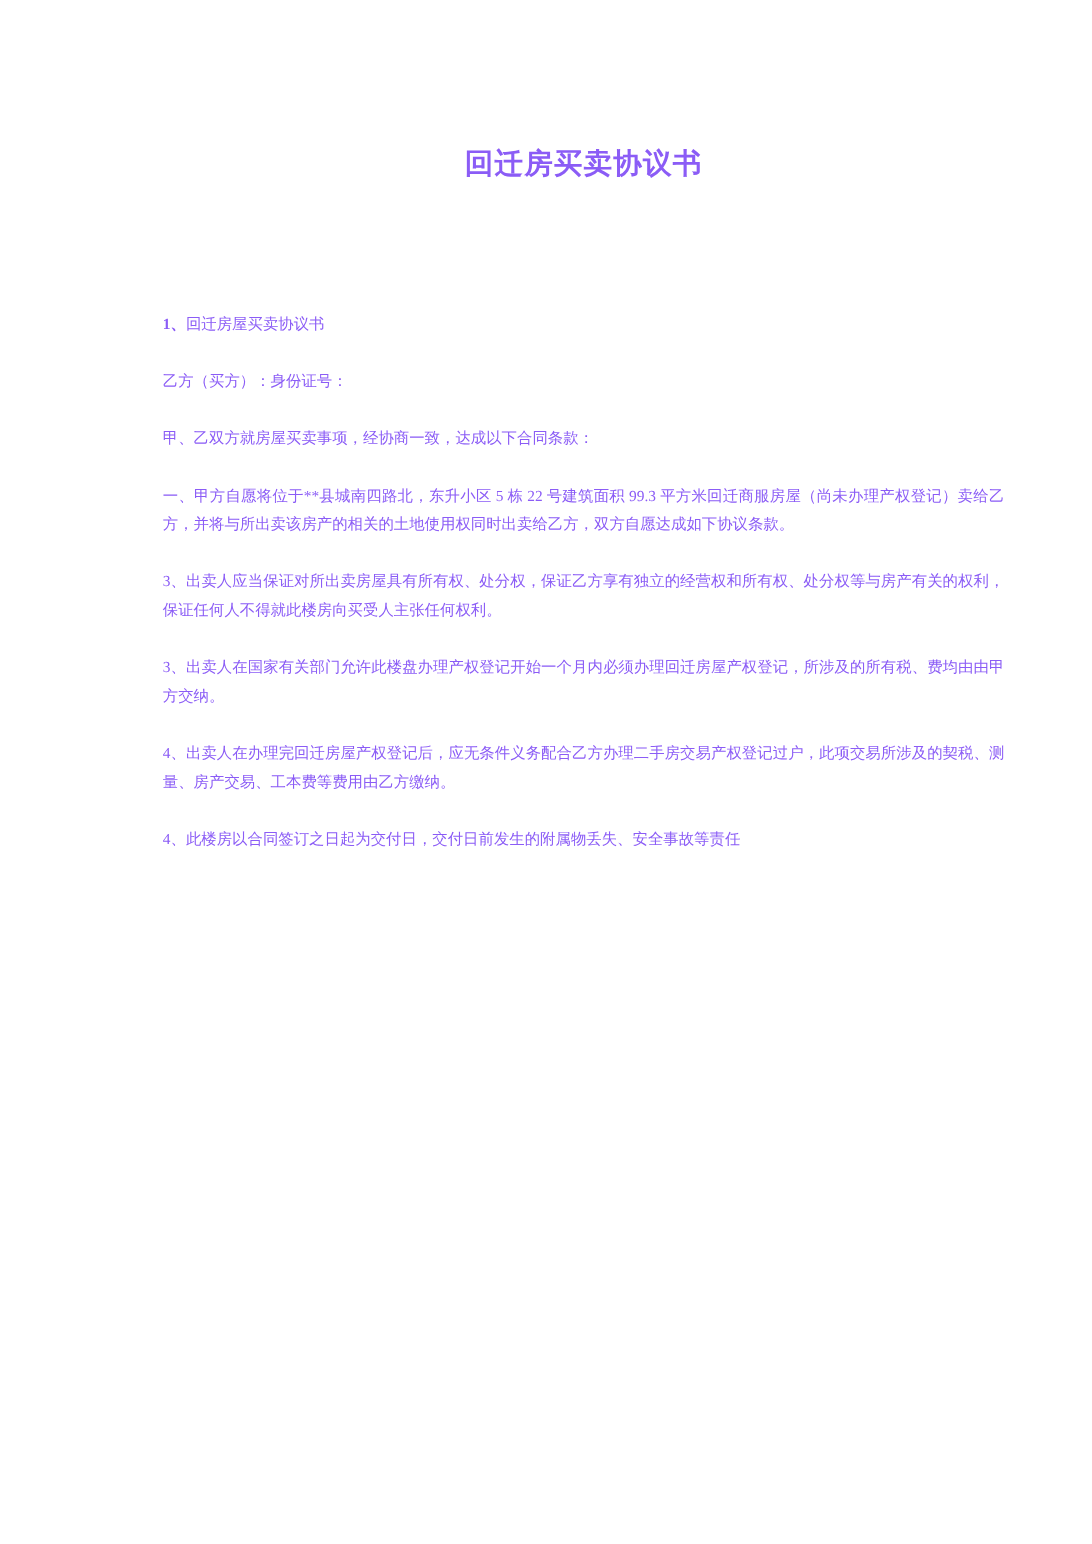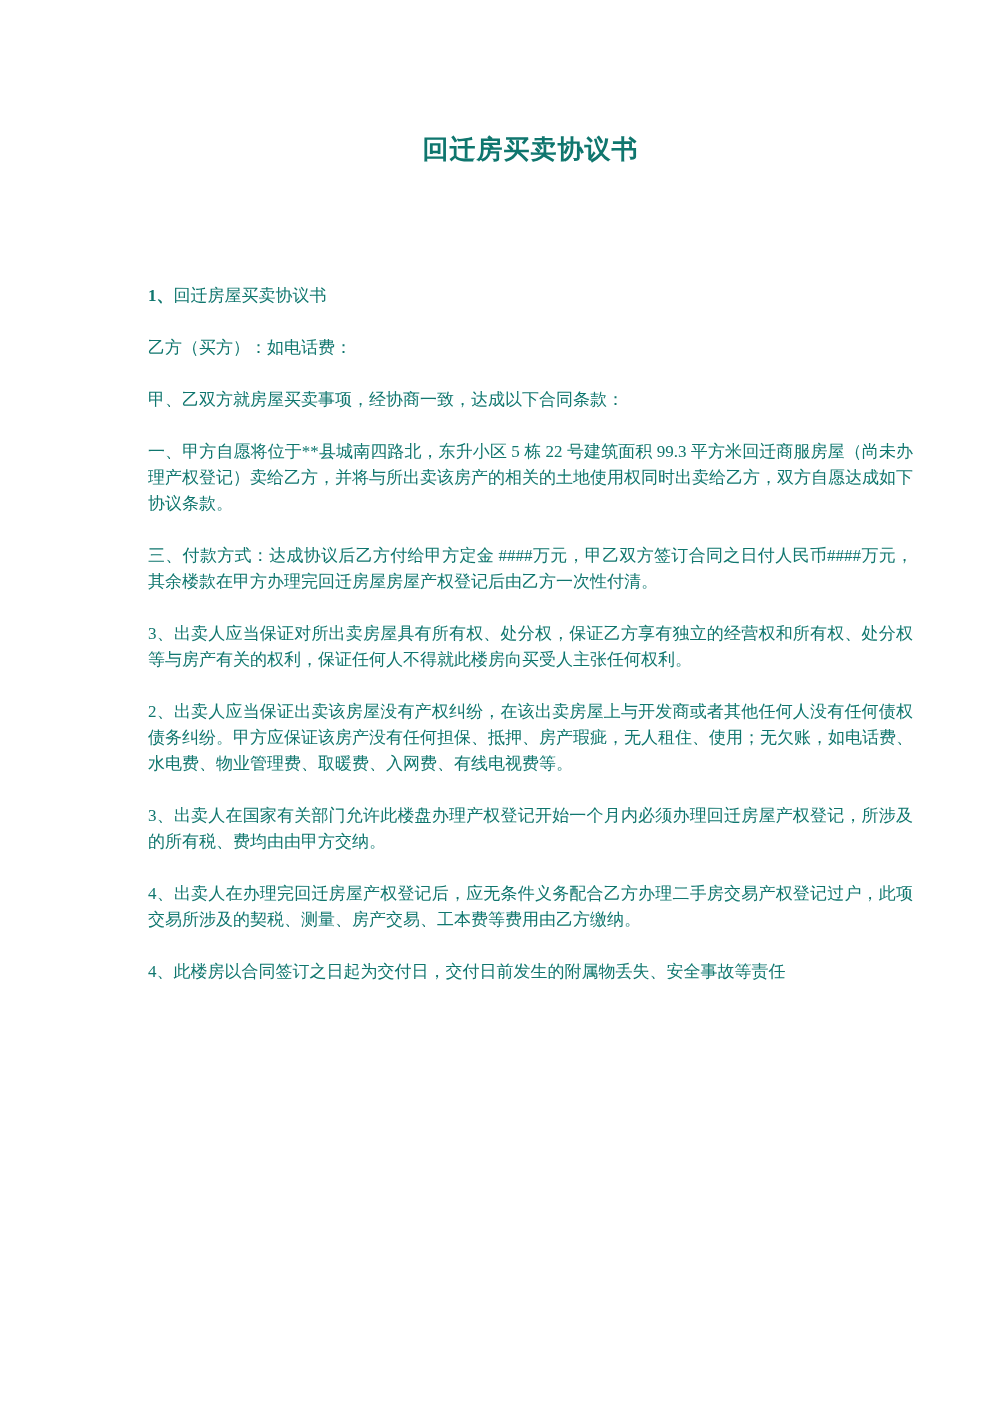--- a/index.html
+++ b/index.html
@@ -6,70 +6,68 @@
     margin: 0;
     padding: 0;
     background: #ffffff;
   }
   .doc-page {
     position: relative;
     width: 993px;
     height: 1404px;
     margin: 0 auto;
     background: #ffffff;
-    color: #0f766e;
+    color: #8b5cf6;
     box-sizing: border-box;
     padding: 134px 80px 0 148px;
     overflow: hidden;
     font-family: "Liberation Serif", "DejaVu Serif", serif;
   }
   .doc-title {
     font-family: "DejaVu Sans", "Liberation Sans", sans-serif;
     font-size: 26px;
     line-height: 30px;
     font-weight: bold;
     text-align: center;
     margin: 0 0 119px 0;
     letter-spacing: 1px;
   }
   .para {
-    font-size: 17px;
+    font-size: 14px;
     line-height: 26px;
     margin: 0 0 26px 0;
     text-align: justify;
     white-space: pre-wrap;
     word-break: break-all;
   }
   .num-bold {
     font-weight: bold;
   }
 </style>
 </head>
 <body>
 
 <div class="doc-page">
 
   <h1 class="doc-title">回迁房买卖协议书</h1>
 
   <p class="para"><span class="num-bold">1、</span><span>回迁房屋买卖协议书</span></p>
 
 
-  <p class="para">乙方（买方）：如电话费：</p>
+  <p class="para">乙方（买方）：身份证号：</p>
 
   <p class="para">甲、乙双方就房屋买卖事项，经协商一致，达成以下合同条款：</p>
 
   <p class="para">一、甲方自愿将位于**县城南四路北，东升小区 5 栋 22 号建筑面积 99.3 平方米回迁商服房屋（尚未办理产权登记）卖给乙方，并将与所出卖该房产的相关的土地使用权同时出卖给乙方，双方自愿达成如下协议条款。</p>
 
 
-  <p class="para">三、付款方式：达成协议后乙方付给甲方定金 ####万元，甲乙双方签订合同之日付人民币####万元，其余楼款在甲方办理完回迁房屋房屋产权登记后由乙方一次性付清。</p>
 
 
   <p class="para">3、出卖人应当保证对所出卖房屋具有所有权、处分权，保证乙方享有独立的经营权和所有权、处分权等与房产有关的权利，保证任何人不得就此楼房向买受人主张任何权利。</p>
 
-  <p class="para">2、出卖人应当保证出卖该房屋没有产权纠纷，在该出卖房屋上与开发商或者其他任何人没有任何债权债务纠纷。甲方应保证该房产没有任何担保、抵押、房产瑕疵，无人租住、使用；无欠账，如电话费、水电费、物业管理费、取暖费、入网费、有线电视费等。</p>
 
   <p class="para">3、出卖人在国家有关部门允许此楼盘办理产权登记开始一个月内必须办理回迁房屋产权登记，所涉及的所有税、费均由由甲方交纳。</p>
 
   <p class="para">4、出卖人在办理完回迁房屋产权登记后，应无条件义务配合乙方办理二手房交易产权登记过户，此项交易所涉及的契税、测量、房产交易、工本费等费用由乙方缴纳。</p>
 
 
   <p class="para">4、此楼房以合同签订之日起为交付日，交付日前发生的附属物丢失、安全事故等责任</p>
 
 </div>
 

